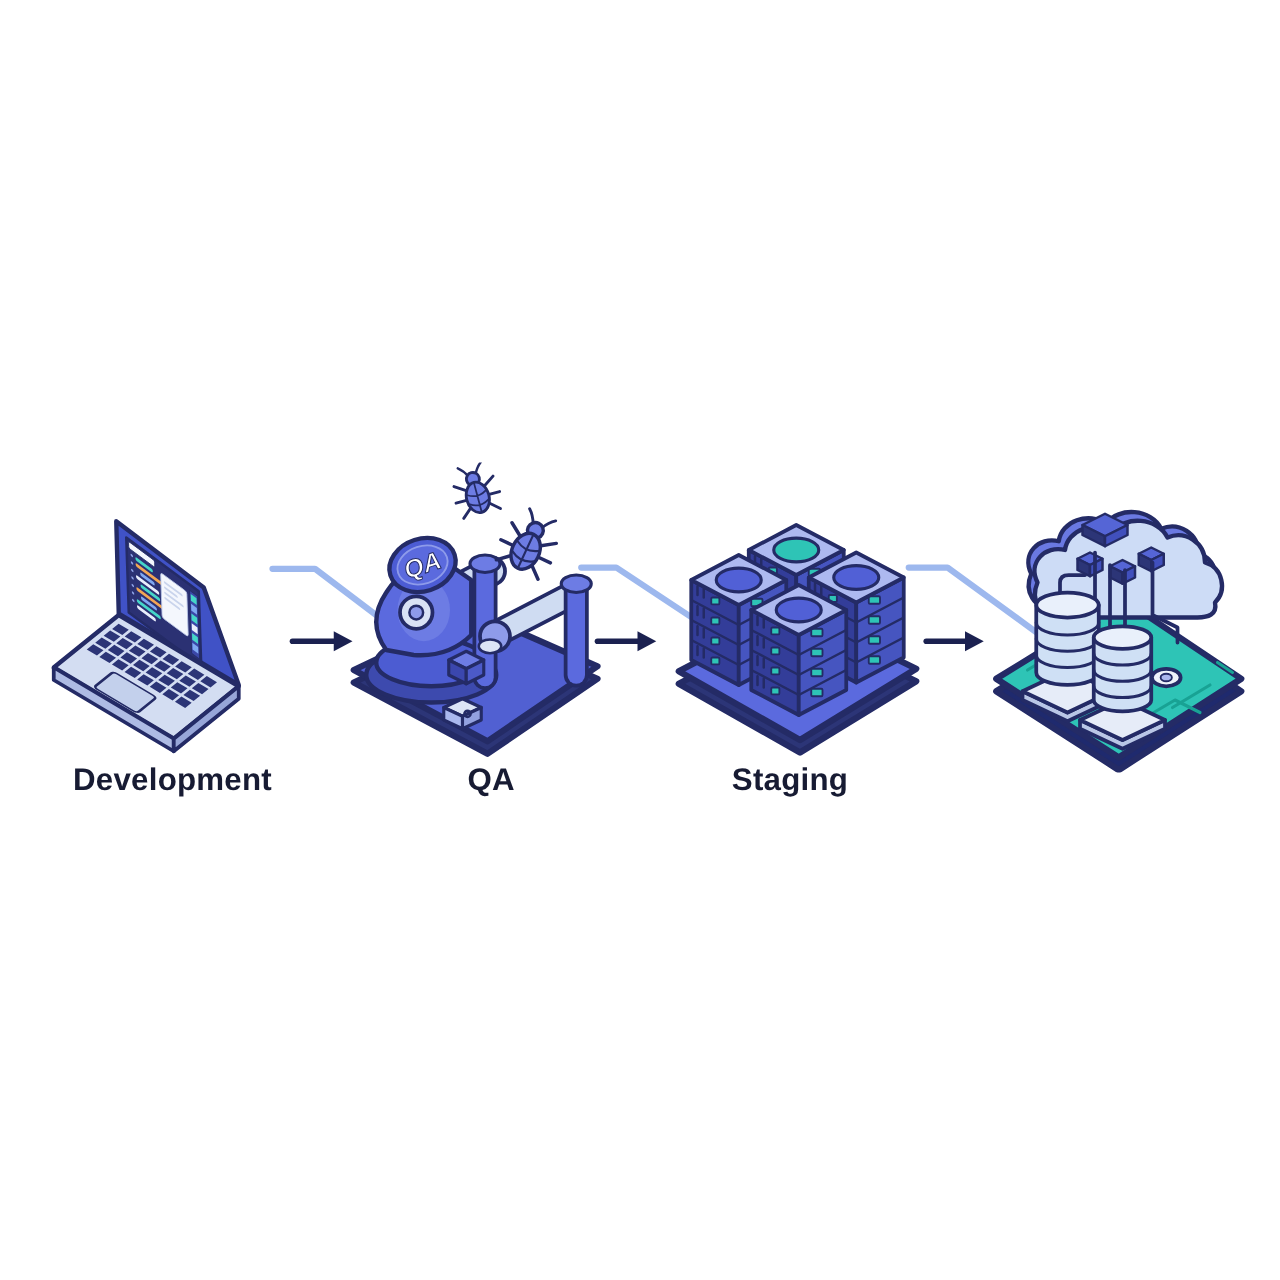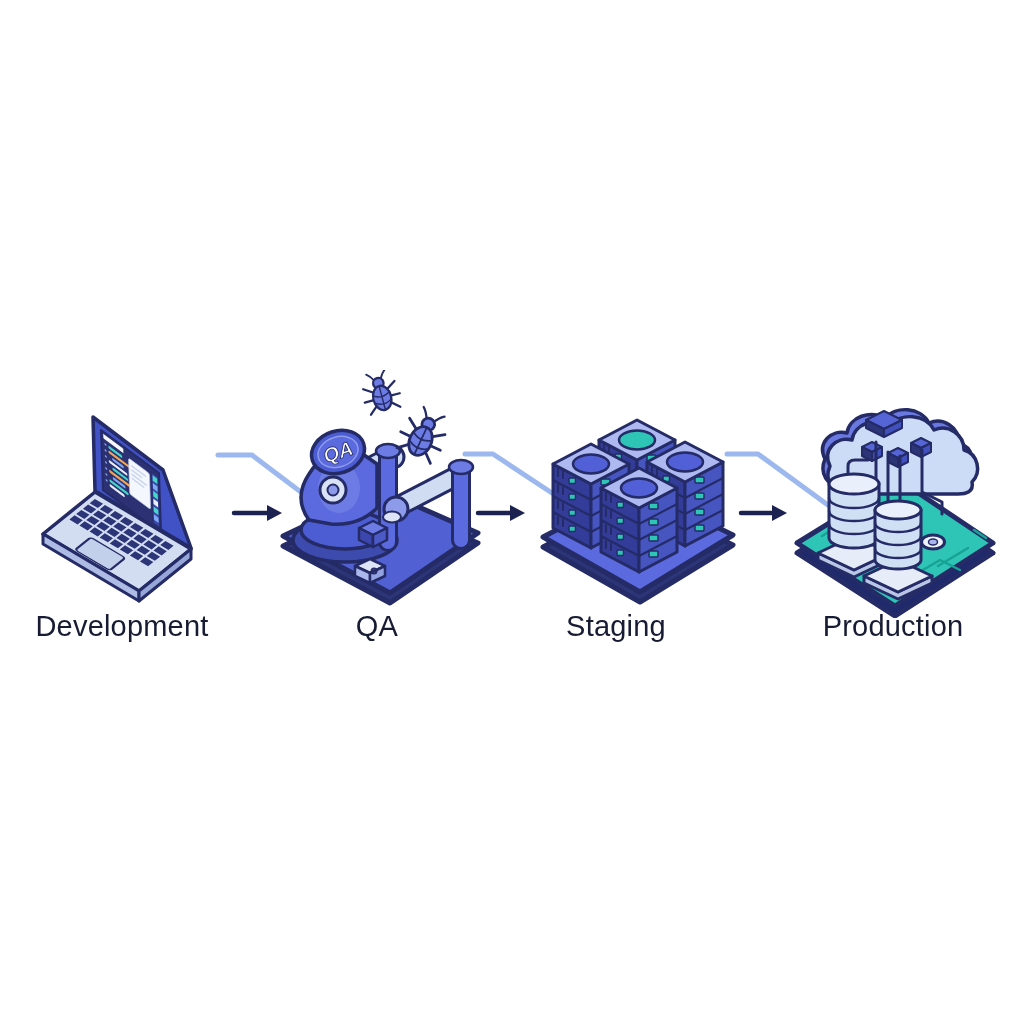--- a/index.html
+++ b/index.html
@@ -4,22 +4,22 @@
 <style>
   html,body{margin:0;padding:0;background:#ffffff;}
   .canvas{
     position:relative;width:1024px;height:1024px;background:#ffffff;overflow:hidden;
     font-family:"Liberation Sans", sans-serif;
   }
   .stage-svg{position:absolute;z-index:2;}
   .overlay-svg{position:absolute;left:0;top:0;z-index:1;}
   .stage-label{
     position:absolute;top:610px;transform:translateX(-50%);
-    font-size:29px;font-weight:400;color:var(--ink,#171b33);letter-spacing:0.2px;
-    white-space:nowrap;z-index:3;
+    font-size:25px;font-weight:700;color:var(--ink,#171b33);letter-spacing:0.2px;
+    white-space:nowrap;z-index:3;margin-left:16px;
   }
 </style>
 </head>
 <body>
 
 <div class="canvas">
 
   <svg class="overlay-svg" width="1024" height="1024" viewBox="0 0 1024 1024">
     <g stroke="var(--connector)" stroke-width="5" fill="none" stroke-linecap="round" stroke-linejoin="round">
       <polyline points="218,455 252,455 318,505"></polyline>
@@ -274,15 +274,14 @@
         <path d="M87,122 V172 A23,9 0 0 0 133,172 V122" fill="#cfe0f5" stroke="var(--navy)" stroke-width="3"></path>
         <path d="M87,135 A23,9 0 0 0 133,135 M87,148 A23,9 0 0 0 133,148 M87,161 A23,9 0 0 0 133,161" fill="none" stroke="var(--navy)" stroke-width="2.5"></path>
         <ellipse cx="110" cy="122" rx="23" ry="9" fill="#e9f0fb" stroke="var(--navy)" stroke-width="3"></ellipse>
       </g>
     </g>
   </svg>
 
   <div class="stage-label" style="left:122px">Development</div>
   <div class="stage-label" style="left:377px">QA</div>
   <div class="stage-label" style="left:616px">Staging</div>
-  <div class="stage-label" style="left:893px">Production</div>
 
 </div>
 
 </body></html>

